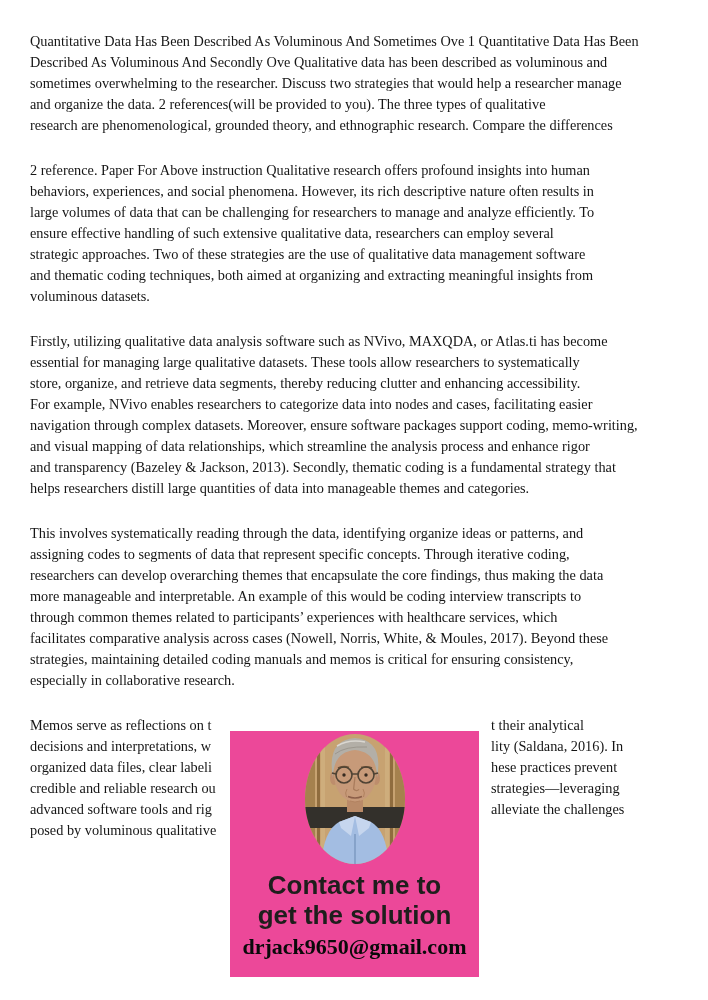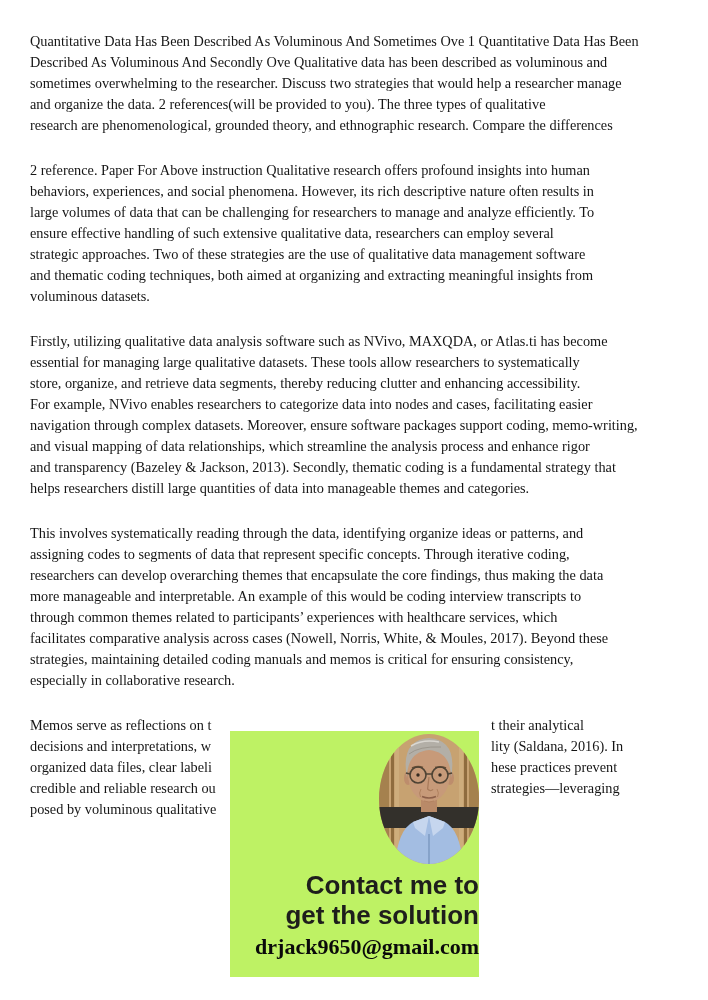--- a/index.html
+++ b/index.html
@@ -94,25 +94,26 @@
       <div class="line">through common themes related to participants’ experiences with healthcare services, which</div>
       <div class="line">facilitates comparative analysis across cases (Nowell, Norris, White, &amp; Moules, 2017). Beyond these</div>
       <div class="line">strategies, maintaining detailed coding manuals and memos is critical for ensuring consistency,</div>
       <div class="line">especially in collaborative research.</div>
     </div>
     <div class="para">
       <div class="line split-line"><span class="split-left">Memos serve as reflections on t</span><span class="split-right">t their analytical</span></div>
       <div class="line split-line"><span class="split-left">decisions and interpretations, w</span><span class="split-right">lity (Saldana, 2016). In</span></div>
       <div class="line split-line"><span class="split-left">organized data files, clear labeli</span><span class="split-right">hese practices prevent</span></div>
       <div class="line split-line"><span class="split-left">credible and reliable research ou</span><span class="split-right">strategies—leveraging</span></div>
+      <div class="line split-line"><span class="split-left">advanced software tools and rig</span><span class="split-right">alleviate the challenges</span></div>
       <div class="line split-line"><span class="split-left">posed by voluminous qualitative</span></div>
     </div>
   </div>
 
-<div class="overlay" id="contact-overlay" style="background: #bef264; text-align: right;">
+<div class="overlay" id="contact-overlay" style="background: #ec4899;">
   <div class="photo-wrap">
     <svg width="100" height="130" viewBox="0 0 100 130">
       <defs>
         <clipPath id="ovalClip">
             <ellipse cx="50" cy="65" rx="50" ry="65"></ellipse>
           </clipPath>
       </defs>
       <g clip-path="url(#ovalClip)">
 
         <rect width="100" height="130" fill="#c7a271"></rect>

